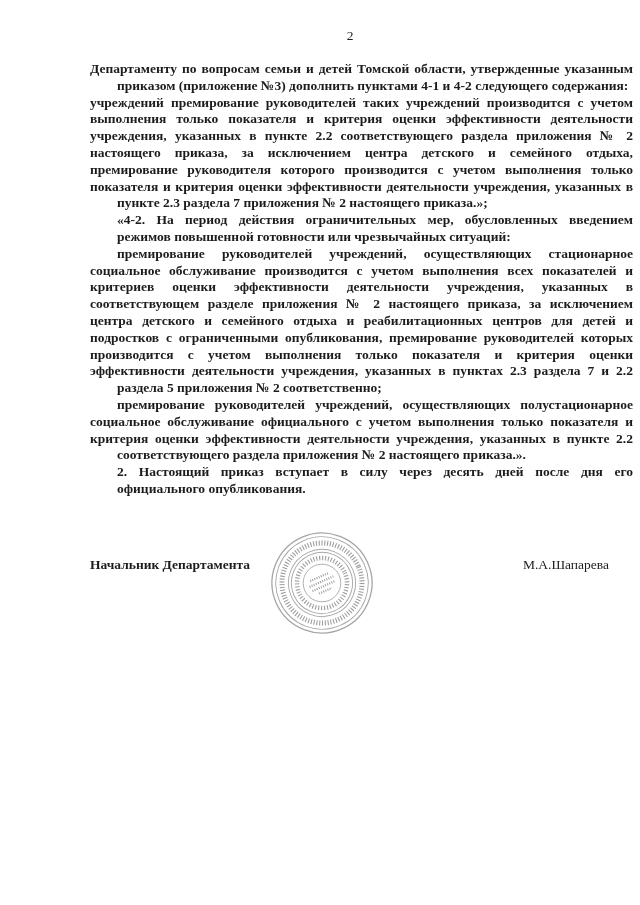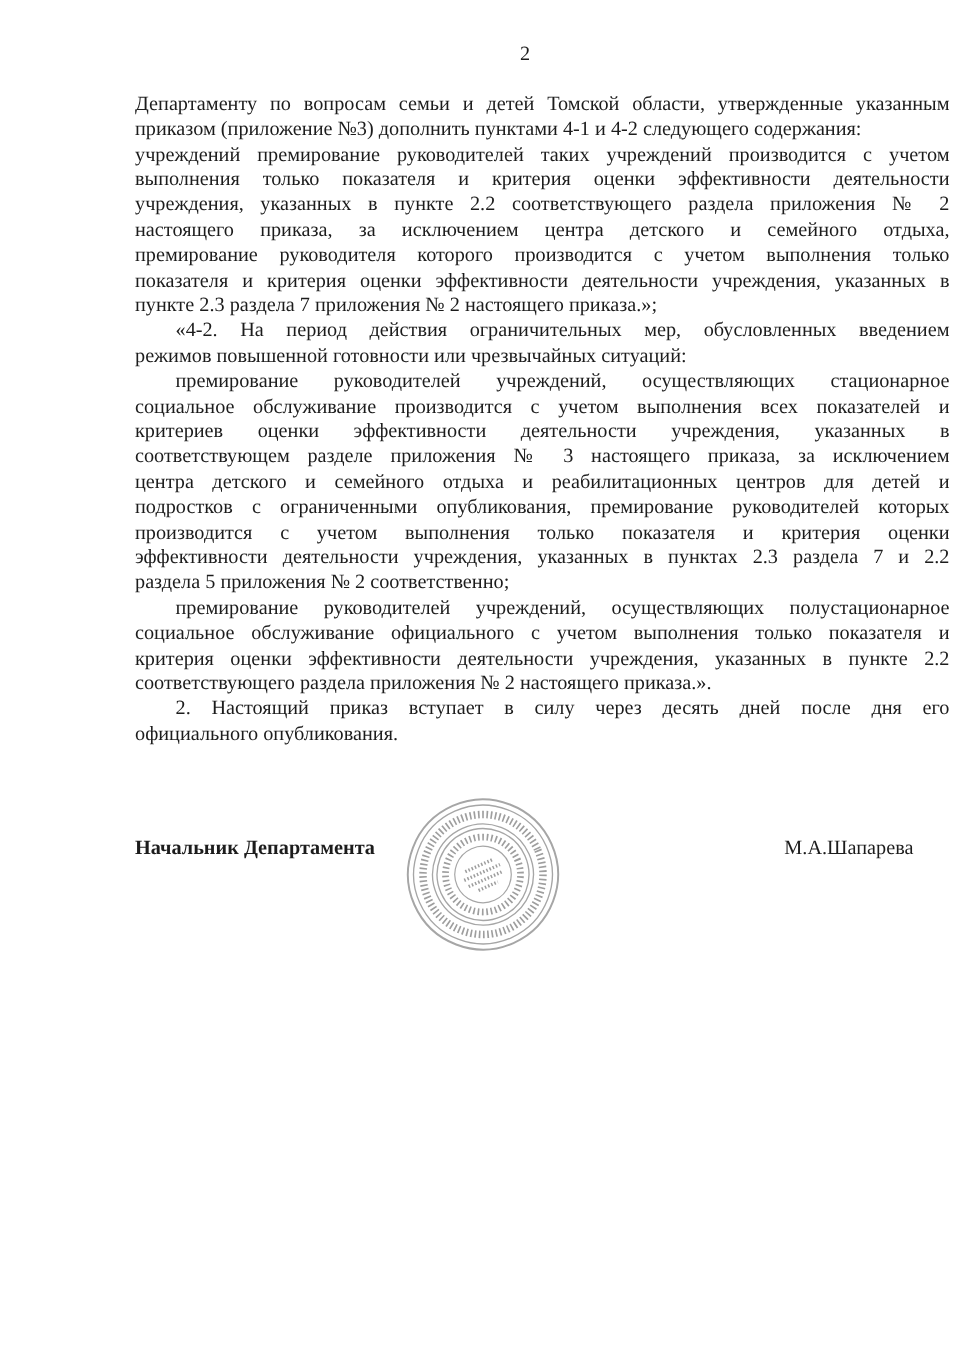--- a/index.html
+++ b/index.html
@@ -31,25 +31,27 @@
     width: 543px;
     font-size: 13.5px;
     line-height: 16.8px;
   }
   .paragraph { margin: 0; padding: 0; }
   .line {
     text-align: justify;
     text-align-last: justify;
     white-space: nowrap;
     overflow: hidden;
+    font-weight: bold;
   }
   .line.indent { padding-left: 27px; }
   .line.last {
     text-align-last: left;
     white-space: normal;
+    margin-left: 27px;
   }
   .signature-row {
     position: absolute;
     top: 556px;
     left: 90px;
     width: 543px;
     font-size: 13.5px;
     line-height: 17px;
   }
   .signatory-title { position: absolute; left: 0; top: 0; font-weight: bold; }
@@ -84,21 +86,21 @@
         <div class="line last">пункте 2.3 раздела 7 приложения № 2 настоящего приказа.»;</div>
       </div>
       <div class="paragraph">
         <div class="line indent">«4-2. На период действия ограничительных мер, обусловленных введением</div>
         <div class="line last">режимов повышенной готовности или чрезвычайных ситуаций:</div>
       </div>
       <div class="paragraph">
         <div class="line indent">премирование руководителей учреждений, осуществляющих стационарное</div>
         <div class="line">социальное обслуживание производится с учетом выполнения всех показателей и</div>
         <div class="line">критериев оценки эффективности деятельности учреждения, указанных в</div>
-        <div class="line">соответствующем разделе приложения № 3 настоящего приказа, за исключением</div>
+        <div class="line">соответствующем разделе приложения № 2 настоящего приказа, за исключением</div>
         <div class="line">центра детского и семейного отдыха и реабилитационных центров для детей и</div>
         <div class="line">подростков с ограниченными опубликования, премирование руководителей которых</div>
         <div class="line">производится с учетом выполнения только показателя и критерия оценки</div>
         <div class="line">эффективности деятельности учреждения, указанных в пунктах 2.3 раздела 7 и 2.2</div>
         <div class="line last">раздела 5 приложения № 2 соответственно;</div>
       </div>
       <div class="paragraph">
         <div class="line indent">премирование руководителей учреждений, осуществляющих полустационарное</div>
         <div class="line">социальное обслуживание официального с учетом выполнения только показателя и</div>
         <div class="line">критерия оценки эффективности деятельности учреждения, указанных в пункте 2.2</div>

